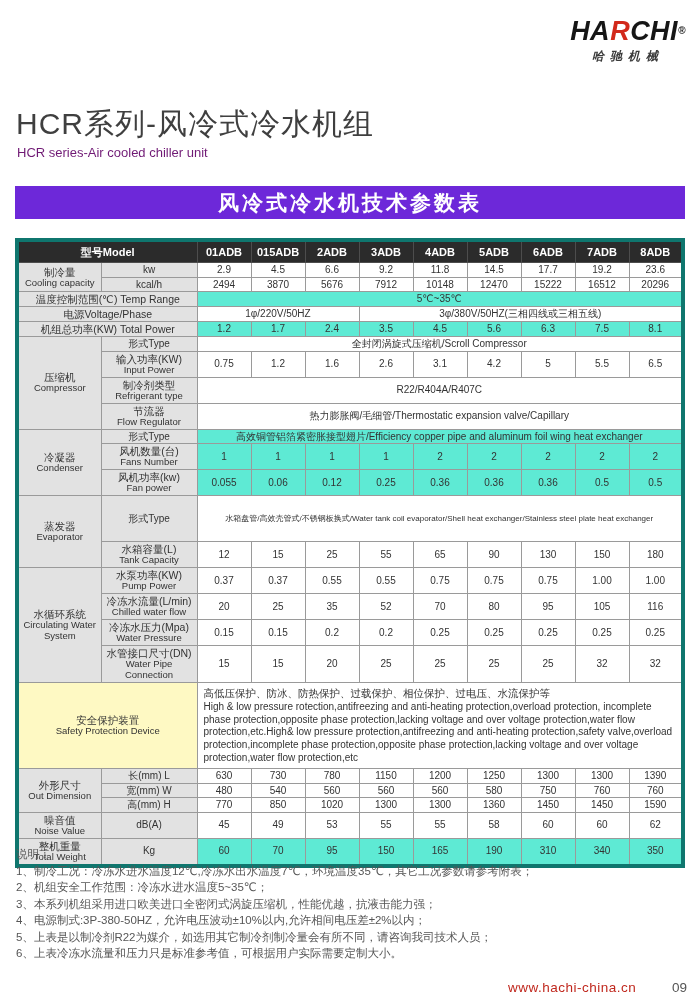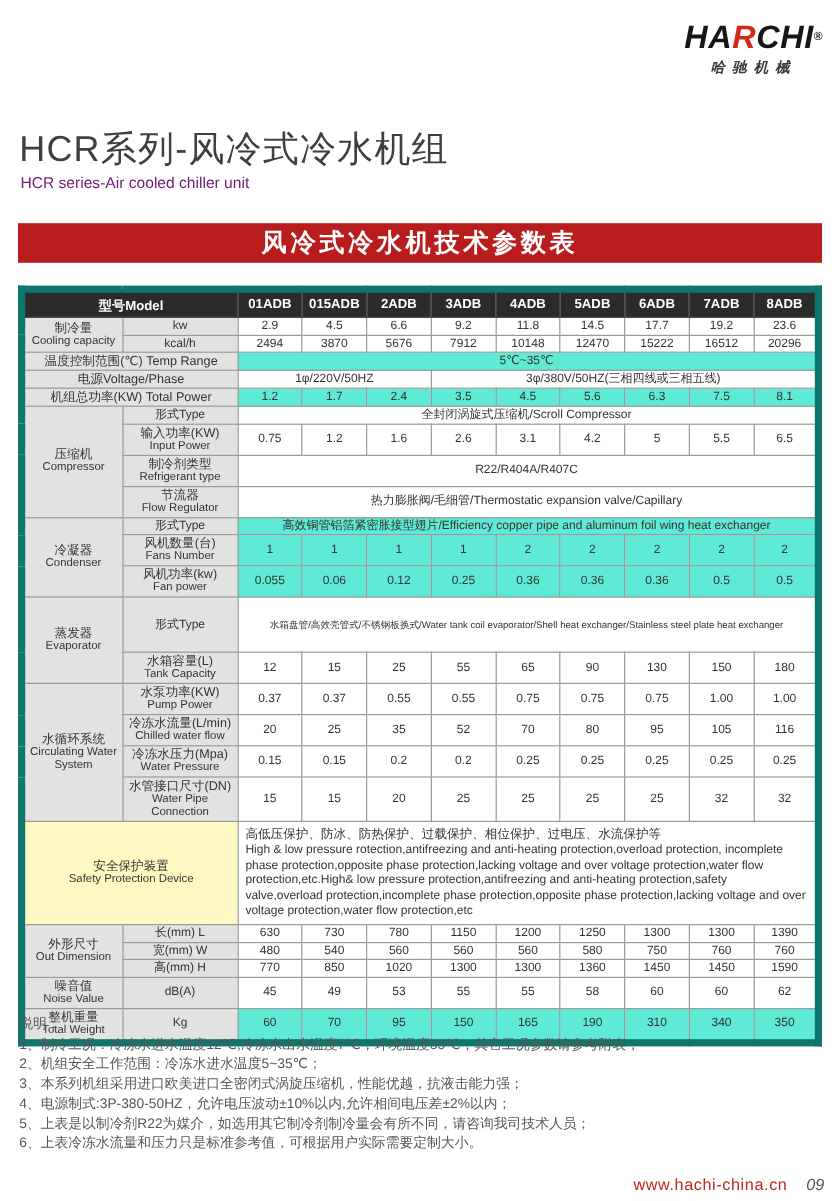--- a/index.html
+++ b/index.html
@@ -5,42 +5,42 @@
   html,body{margin:0;padding:0;}
   body{width:700px;height:1001px;background:#ffffff;position:relative;overflow:hidden;
        font-family:"Liberation Sans","DejaVu Sans",sans-serif;color:#333;}
   .logo{position:absolute;top:16px;right:14px;text-align:center;}
   .logo-word{font-size:27px;font-weight:800;font-style:italic;color:#161616;letter-spacing:.5px;line-height:30px;}
   .logo-word .accent{color:#d2291b;}
   .logo-reg{font-size:10px;vertical-align:top;font-style:normal;font-weight:700;}
   .logo-sub{font-size:12px;font-weight:700;font-style:italic;color:#3a3a3a;letter-spacing:6px;margin-top:2px;}
   .page-title{position:absolute;left:16px;top:104px;font-size:30px;color:#3f3f3f;letter-spacing:1px;}
   .page-subtitle{position:absolute;left:17px;top:145px;font-size:13px;color:#701a75;}
-  .banner{position:absolute;left:15px;top:186px;width:670px;height:33px;background:#b91c1c;
+  .banner{position:absolute;left:15px;top:186px;width:670px;height:33px;background:#6d28d9;
           color:#fff;font-size:21px;font-weight:700;text-align:center;line-height:33px;letter-spacing:3px;}
   table.spec{position:absolute;left:15px;top:238px;width:670px;border-collapse:collapse;table-layout:fixed;
-             border:6px solid #0f766e;}
+             border:4px solid #0f766e;}
   col.c1{width:84px;} col.c2{width:96px;}
   th{background:#2b2b2b;color:#fff;font-size:11px;font-weight:700;border:1px solid #4d4d4d;height:20px;padding:0 1px;}
   td{border:1px solid #9a9a9a;font-size:10px;text-align:center;padding:1px 2px;line-height:1.15;vertical-align:middle;}
   td.g,td.s,td.w{background:#e2e2e2;}
   td.w.plain{background:#fef9c3;}
   td.g .zh,td.g .en,td.s .zh,td.s .en,td.w .zh,td.w .en{display:block;}
   td.g .zh,td.s .zh,td.w .zh{font-size:10.5px;}
   td.g .en,td.s .en,td.w .en{font-size:9.5px;}
   td.w{font-size:10.5px;}
   tr.shade td.d{background:#5eead4;}
   td.m.small{font-size:8px;padding:18px 1px;}
   td.m.left{text-align:left;padding:4px 6px;}
   td.m .szh{font-size:10.5px;margin-bottom:2px;}
   td.m .sen{font-size:10px;line-height:12.6px;}
   .notes{position:absolute;left:16px;top:846px;font-size:11.5px;color:#565656;line-height:16.5px;}
   .footer{position:absolute;right:13px;bottom:6px;font-size:13.5px;}
   .footer .url{color:#c0281e;letter-spacing:.5px;}
-  .footer .pagenum{color:#555;margin-left:12px;font-style:italic;}
+  .footer .pagenum{color:#555;margin-left:32px;}
 </style>
 </head>
 <body>
 
 <div class="logo">
   <div class="logo-word"><span>HA</span><span class="accent">R</span><span>CHI</span><span class="logo-reg">®</span></div>
   <div class="logo-sub">哈驰机械</div>
 </div>
 
 <div class="page-title">HCR系列-风冷式冷水机组</div>

